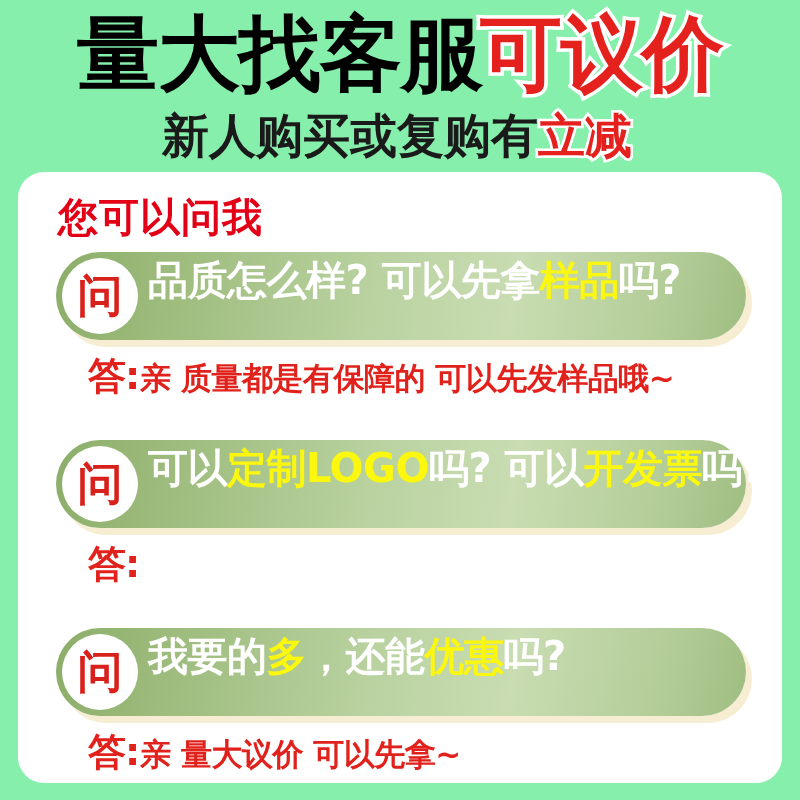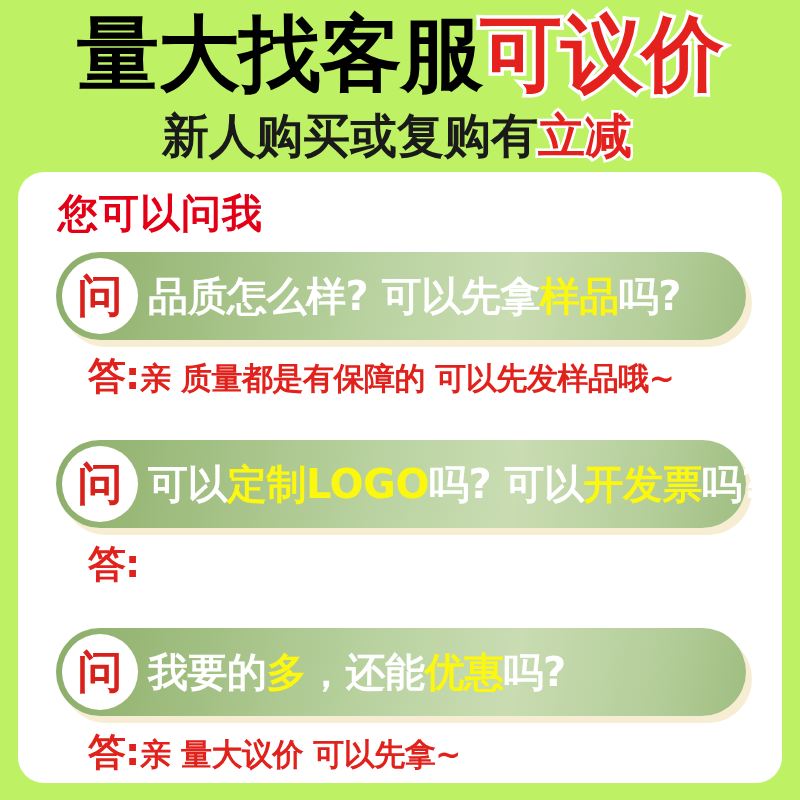--- a/index.html
+++ b/index.html
@@ -12,21 +12,21 @@
     overflow: hidden;
     background: #cfe0b4;
     font-family: "Liberation Sans", "DejaVu Sans", sans-serif;
     -webkit-font-smoothing: antialiased;
   }
 
   #page {
     position: relative;
     width: 800px;
     height: 800px;
-    background: #bef264;
+    background: #86efac;
   }
 
   
   .header {
     position: absolute;
     left: 0;
     top: 0;
     width: 800px;
     height: 172px;
   }
@@ -89,21 +89,21 @@
     height: 611px;
     background: #ffffff;
     border-radius: 26px;
     box-sizing: border-box;
   }
 
   .card-title {
     position: absolute;
     left: 40px;
     top: 22px;
-    font-family: Liberation Mono, monospace;
+    font-family: Liberation Sans, sans-serif;
     font-size: 40px;
     line-height: 46px;
     font-weight: 700;
     color: #e30016;
     letter-spacing: 1px;
     white-space: nowrap;
   }
 
   
   .qa-block {
@@ -153,21 +153,21 @@
     top: -1px;
   }
 
   .pill-text {
     position: absolute;
     left: 92px;
     top: 0;
     height: 72px;
     right: 14px;
     display: flex;
-    align-items: flex-start;
+    align-items: flex-end;
     white-space: nowrap;
     font-family: "DejaVu Sans", "Liberation Sans", sans-serif;
     font-size: 40px;
     line-height: 88px;
     font-weight: 700;
     letter-spacing: -0.5px;
     color: #ffffff;
   }
   .pill-text .hi { color: #fbf70f; }
 

